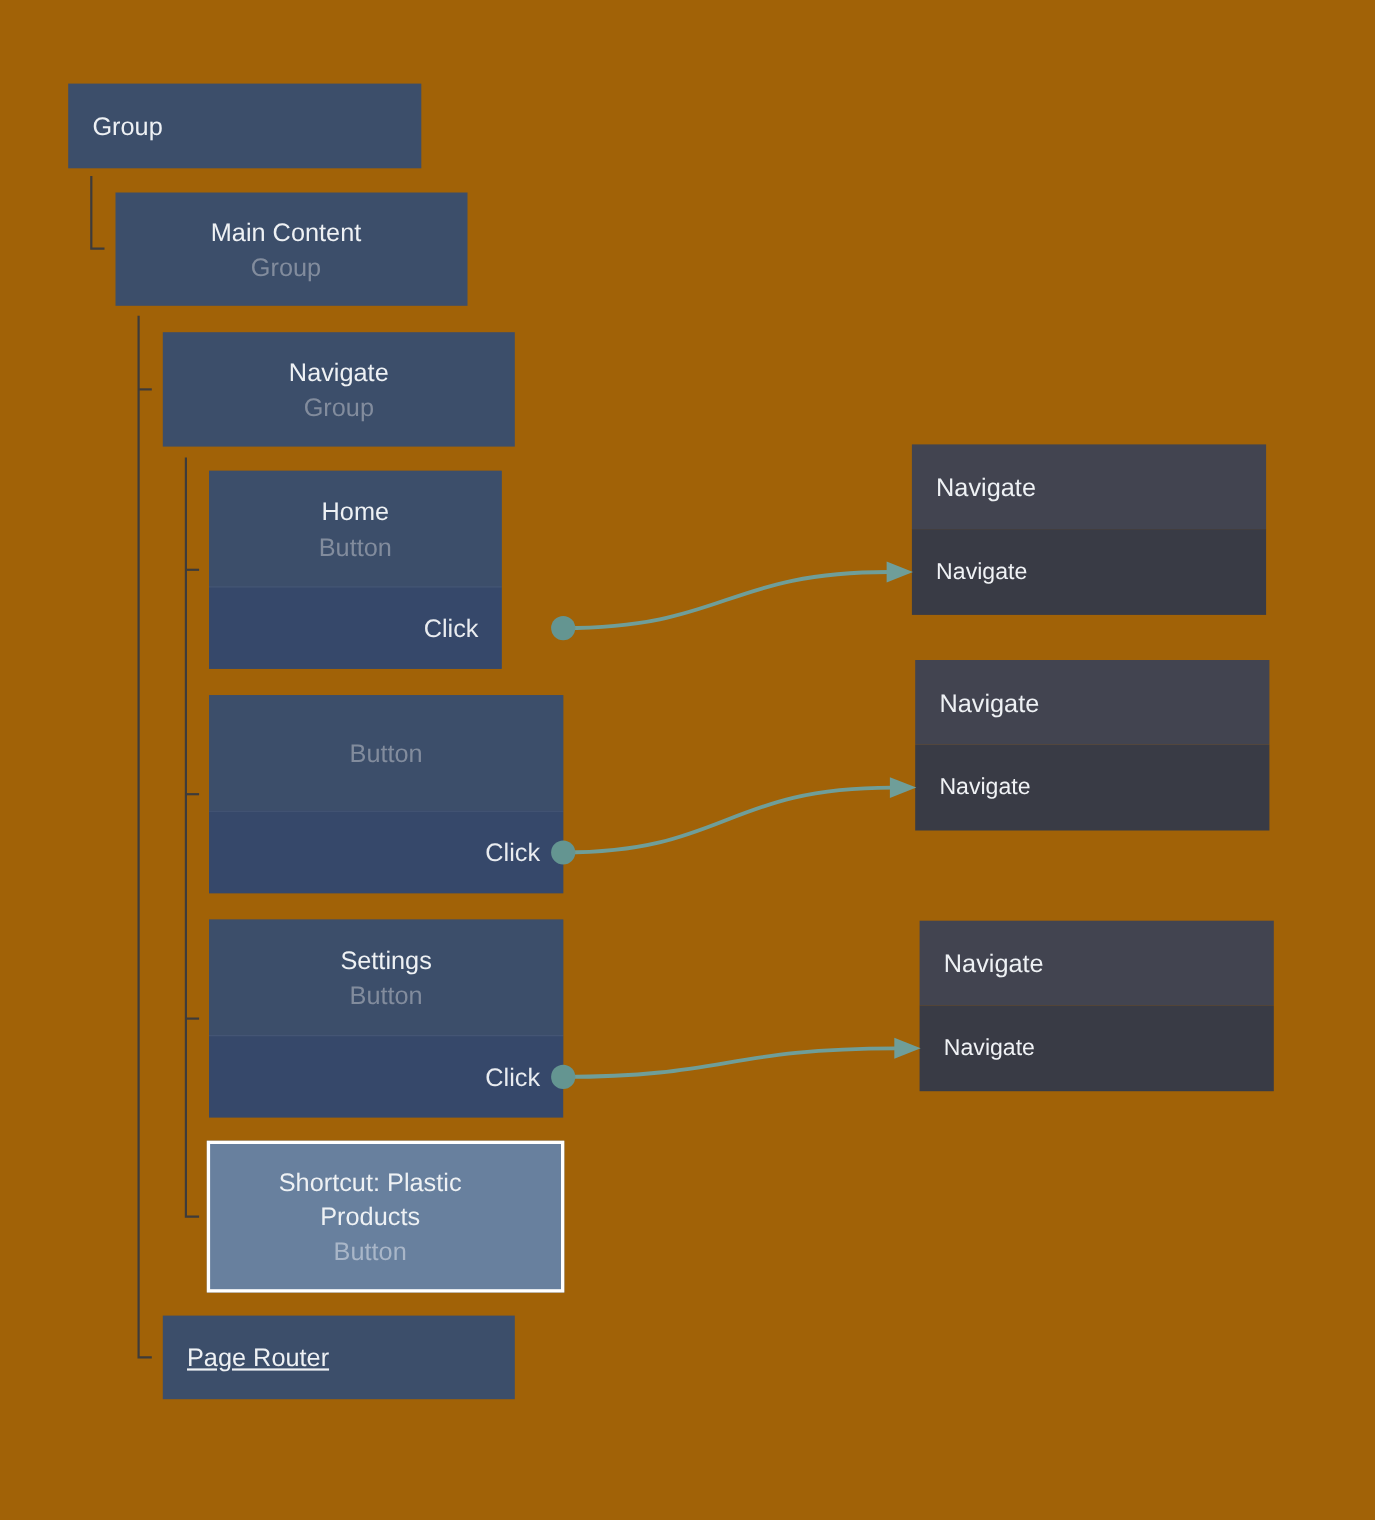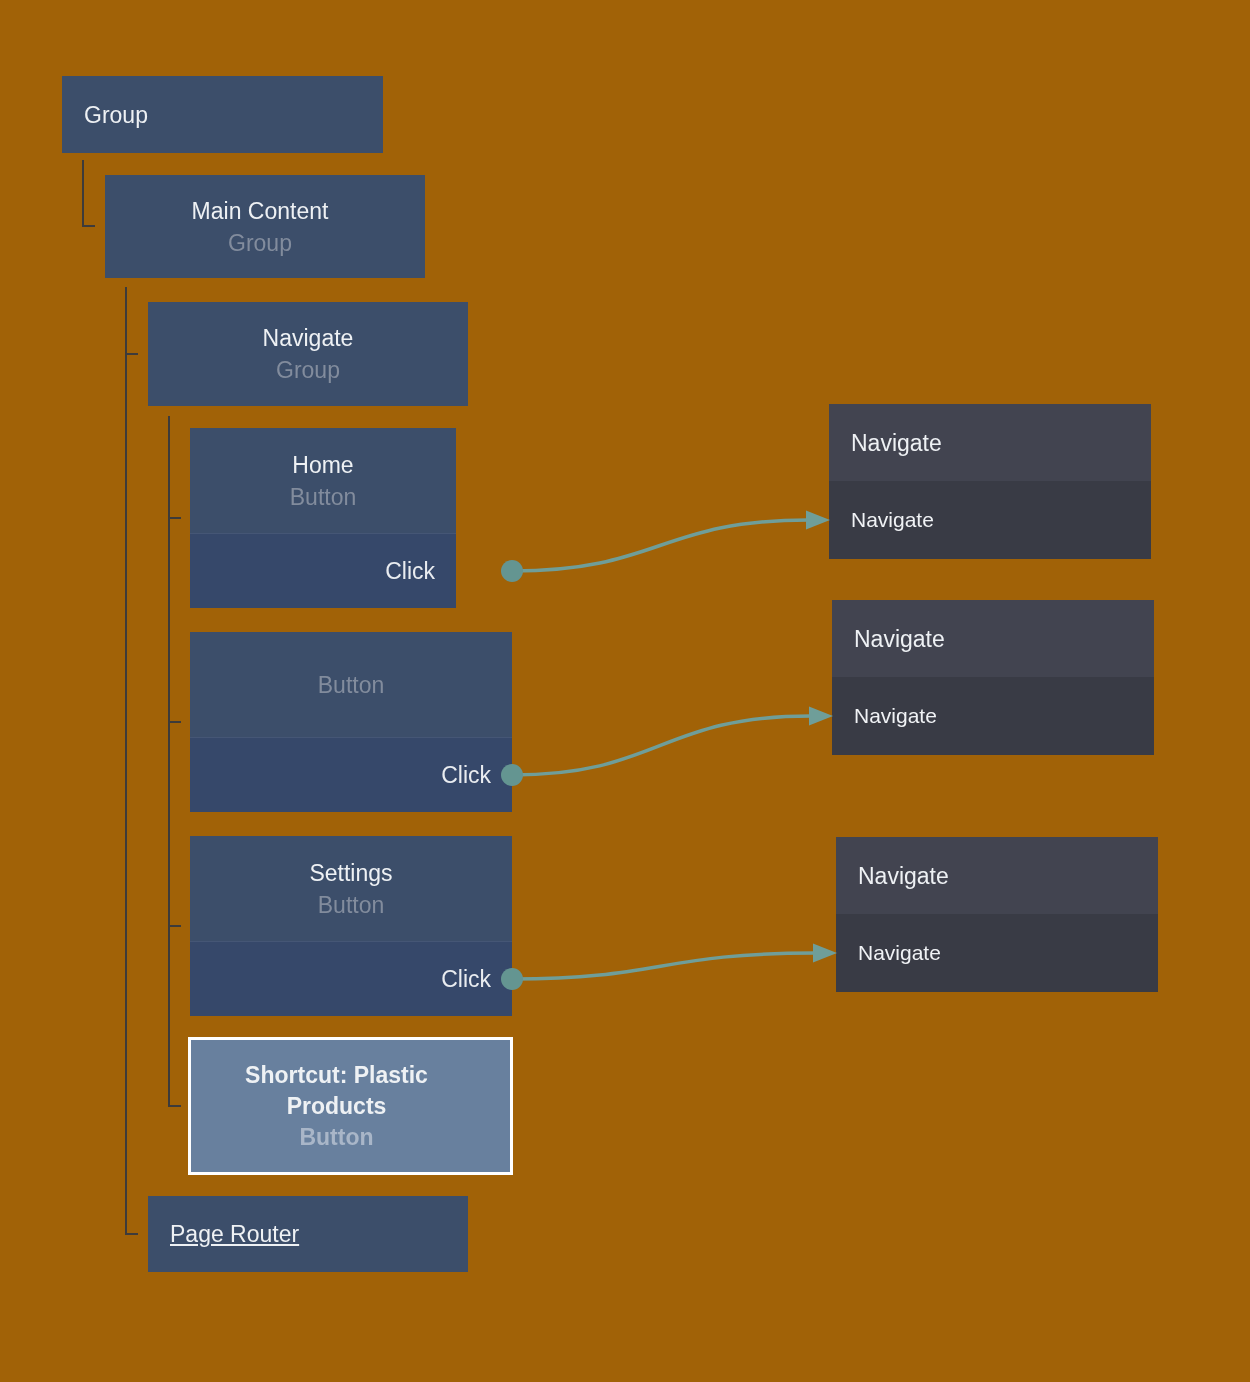--- a/index.html
+++ b/index.html
@@ -127,21 +127,21 @@
   <div class="node btn-node" style="left:190px;top:836px;width:322px;height:136px;">
     <div class="btn-head">
       <div class="title">Settings</div>
       <div class="subtitle">Button</div>
     </div>
     <div class="action-row">
       <span class="action-label">Click</span>
     </div>
   </div>
 
-  <div class="node selected-node" style="left:188px;top:1037px;width:325px;height:138px;font-weight:bold;">
+  <div class="node selected-node" style="left:188px;top:1037px;width:325px;height:138px;">
     <div class="title">Shortcut: Plastic Products</div>
     <div class="subtitle">Button</div>
   </div>
 
   <div class="node single" style="left:148px;top:1196px;width:320px;height:76px;text-decoration:underline;">
     <div class="title">Page Router</div>
   </div>
 
   <div class="node nav-node" style="left:829px;top:404px;width:322px;height:155px;">
     <div class="nav-head">

